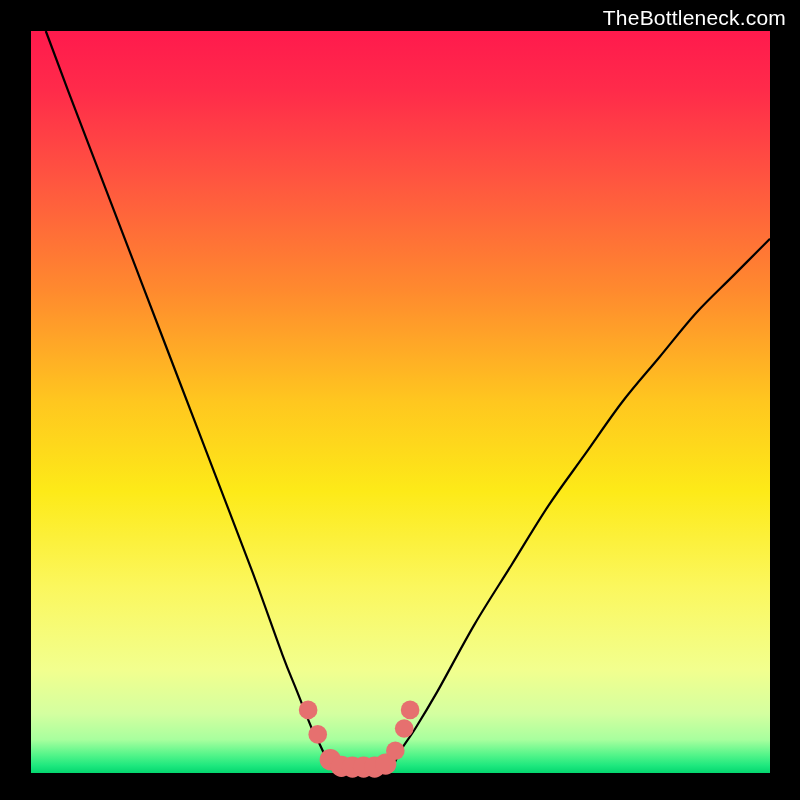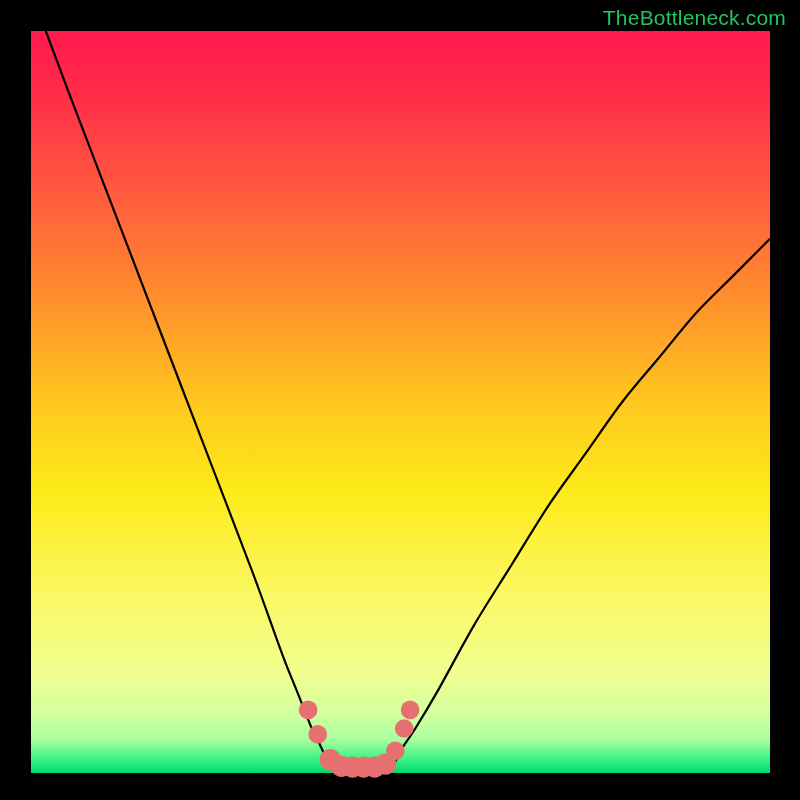--- a/index.html
+++ b/index.html
@@ -14,21 +14,21 @@
   .frame {
     position: absolute;
     top: 0; left: 0;
     width: 800px; height: 800px;
     background: #000;
   }
   .watermark {
     position: absolute;
     top: 6px;
     right: 14px;
-    color: #22c55e;
+    color: #ffffff;
     font-size: 21px;
     font-weight: 400;
     letter-spacing: 0.2px;
     user-select: none;
   }
   svg { display: block; }
 </style>
 </head>
 <body>
 

